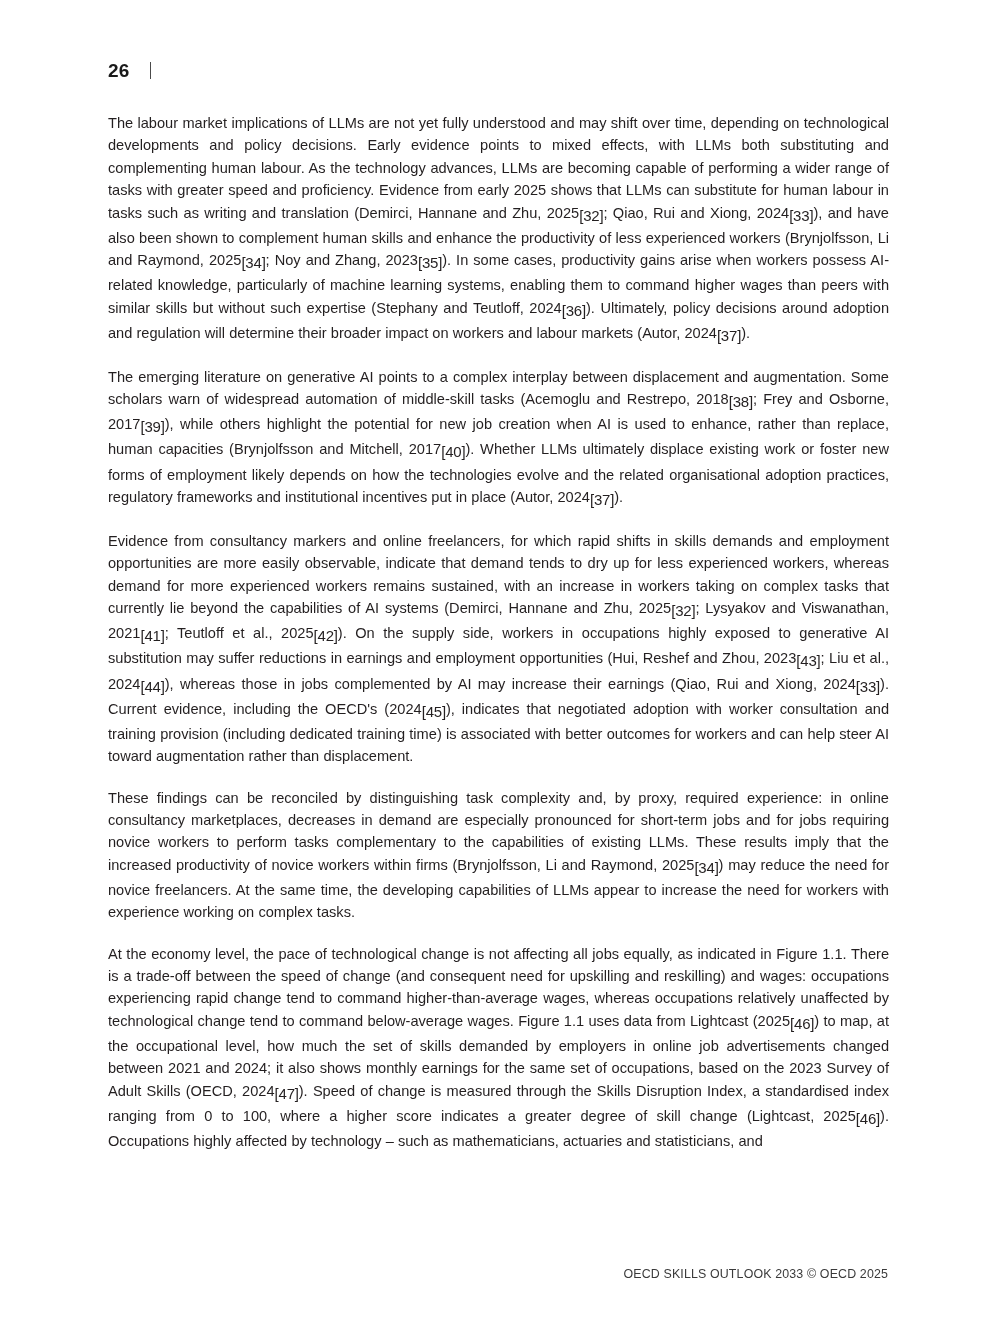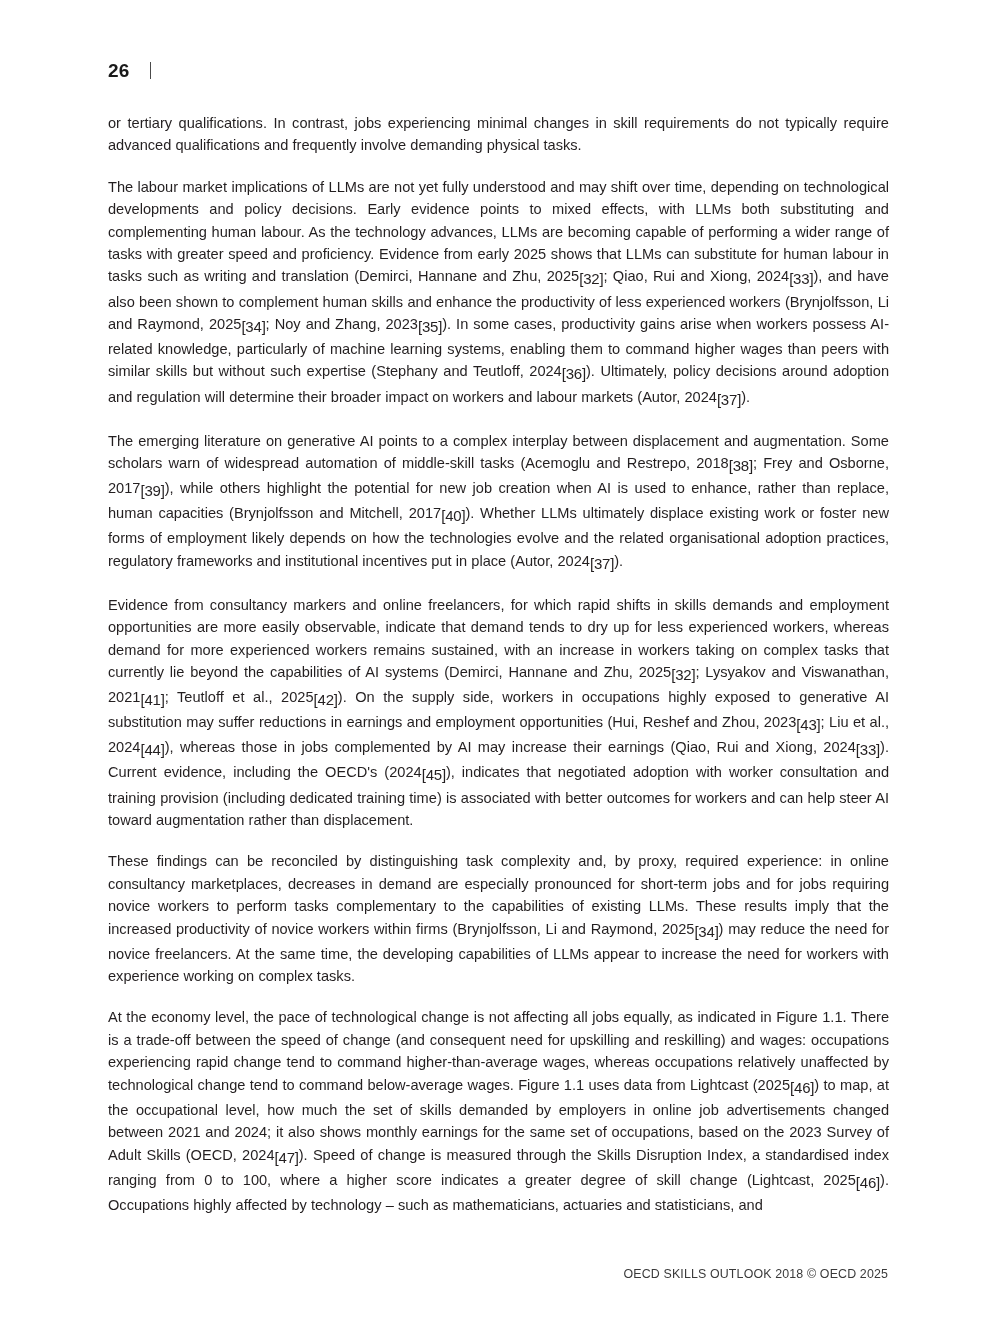--- a/index.html
+++ b/index.html
@@ -81,23 +81,22 @@
 <body>
 
 <div class="page">
 
   <div class="page-header">
     <span class="page-number">26</span>
     <span class="header-rule"></span>
   </div>
 
   <div class="body-col">
-    <p class="para">or tertiary qualifications. In contrast, jobs experiencing minimal changes in skill requirements do not typically require advanced qualifications and frequently involve demanding physical tasks.</p>
     <p class="para">The labour market implications of LLMs are not yet fully understood and may shift over time, depending on technological developments and policy decisions. Early evidence points to mixed effects, with LLMs both substituting and complementing human labour. As the technology advances, LLMs are becoming capable of performing a wider range of tasks with greater speed and proficiency. Evidence from early 2025 shows that LLMs can substitute for human labour in tasks such as writing and translation (Demirci, Hannane and Zhu, 2025<span class="ref">[32]</span>; Qiao, Rui and Xiong, 2024<span class="ref">[33]</span>), and have also been shown to complement human skills and enhance the productivity of less experienced workers (Brynjolfsson, Li and Raymond, 2025<span class="ref">[34]</span>; Noy and Zhang, 2023<span class="ref">[35]</span>). In some cases, productivity gains arise when workers possess AI-related knowledge, particularly of machine learning systems, enabling them to command higher wages than peers with similar skills but without such expertise (Stephany and Teutloff, 2024<span class="ref">[36]</span>). Ultimately, policy decisions around adoption and regulation will determine their broader impact on workers and labour markets (Autor, 2024<span class="ref">[37]</span>).</p>
     <p class="para">The emerging literature on generative AI points to a complex interplay between displacement and augmentation. Some scholars warn of widespread automation of middle-skill tasks (Acemoglu and Restrepo, 2018<span class="ref">[38]</span>; Frey and Osborne, 2017<span class="ref">[39]</span>), while others highlight the potential for new job creation when AI is used to enhance, rather than replace, human capacities (Brynjolfsson and Mitchell, 2017<span class="ref">[40]</span>). Whether LLMs ultimately displace existing work or foster new forms of employment likely depends on how the technologies evolve and the related organisational adoption practices, regulatory frameworks and institutional incentives put in place (Autor, 2024<span class="ref">[37]</span>).</p>
     <p class="para">Evidence from consultancy markers and online freelancers, for which rapid shifts in skills demands and employment opportunities are more easily observable, indicate that demand tends to dry up for less experienced workers, whereas demand for more experienced workers remains sustained, with an increase in workers taking on complex tasks that currently lie beyond the capabilities of AI systems (Demirci, Hannane and Zhu, 2025<span class="ref">[32]</span>; Lysyakov and Viswanathan, 2021<span class="ref">[41]</span>; Teutloff et al., 2025<span class="ref">[42]</span>). On the supply side, workers in occupations highly exposed to generative AI substitution may suffer reductions in earnings and employment opportunities (Hui, Reshef and Zhou, 2023<span class="ref">[43]</span>; Liu et al., 2024<span class="ref">[44]</span>), whereas those in jobs complemented by AI may increase their earnings (Qiao, Rui and Xiong, 2024<span class="ref">[33]</span>). Current evidence, including the OECD's (2024<span class="ref">[45]</span>), indicates that negotiated adoption with worker consultation and training provision (including dedicated training time) is associated with better outcomes for workers and can help steer AI toward augmentation rather than displacement.</p>
     <p class="para">These findings can be reconciled by distinguishing task complexity and, by proxy, required experience: in online consultancy marketplaces, decreases in demand are especially pronounced for short-term jobs and for jobs requiring novice workers to perform tasks complementary to the capabilities of existing LLMs. These results imply that the increased productivity of novice workers within firms (Brynjolfsson, Li and Raymond, 2025<span class="ref">[34]</span>) may reduce the need for novice freelancers. At the same time, the developing capabilities of LLMs appear to increase the need for workers with experience working on complex tasks.</p>
     <p class="para">At the economy level, the pace of technological change is not affecting all jobs equally, as indicated in Figure 1.1. There is a trade-off between the speed of change (and consequent need for upskilling and reskilling) and wages: occupations experiencing rapid change tend to command higher-than-average wages, whereas occupations relatively unaffected by technological change tend to command below-average wages. Figure 1.1 uses data from Lightcast (2025<span class="ref">[46]</span>) to map, at the occupational level, how much the set of skills demanded by employers in online job advertisements changed between 2021 and 2024; it also shows monthly earnings for the same set of occupations, based on the 2023 Survey of Adult Skills (OECD, 2024<span class="ref">[47]</span>). Speed of change is measured through the Skills Disruption Index, a standardised index ranging from 0 to 100, where a higher score indicates a greater degree of skill change (Lightcast, 2025<span class="ref">[46]</span>). Occupations highly affected by technology – such as mathematicians, actuaries and statisticians, and</p>
   </div>
 
-  <div class="page-footer">OECD SKILLS OUTLOOK 2018 © OECD 2025</div>
+  <div class="page-footer">OECD SKILLS OUTLOOK 2033 © OECD 2025</div>
 
 </div>
 
 </body></html>

